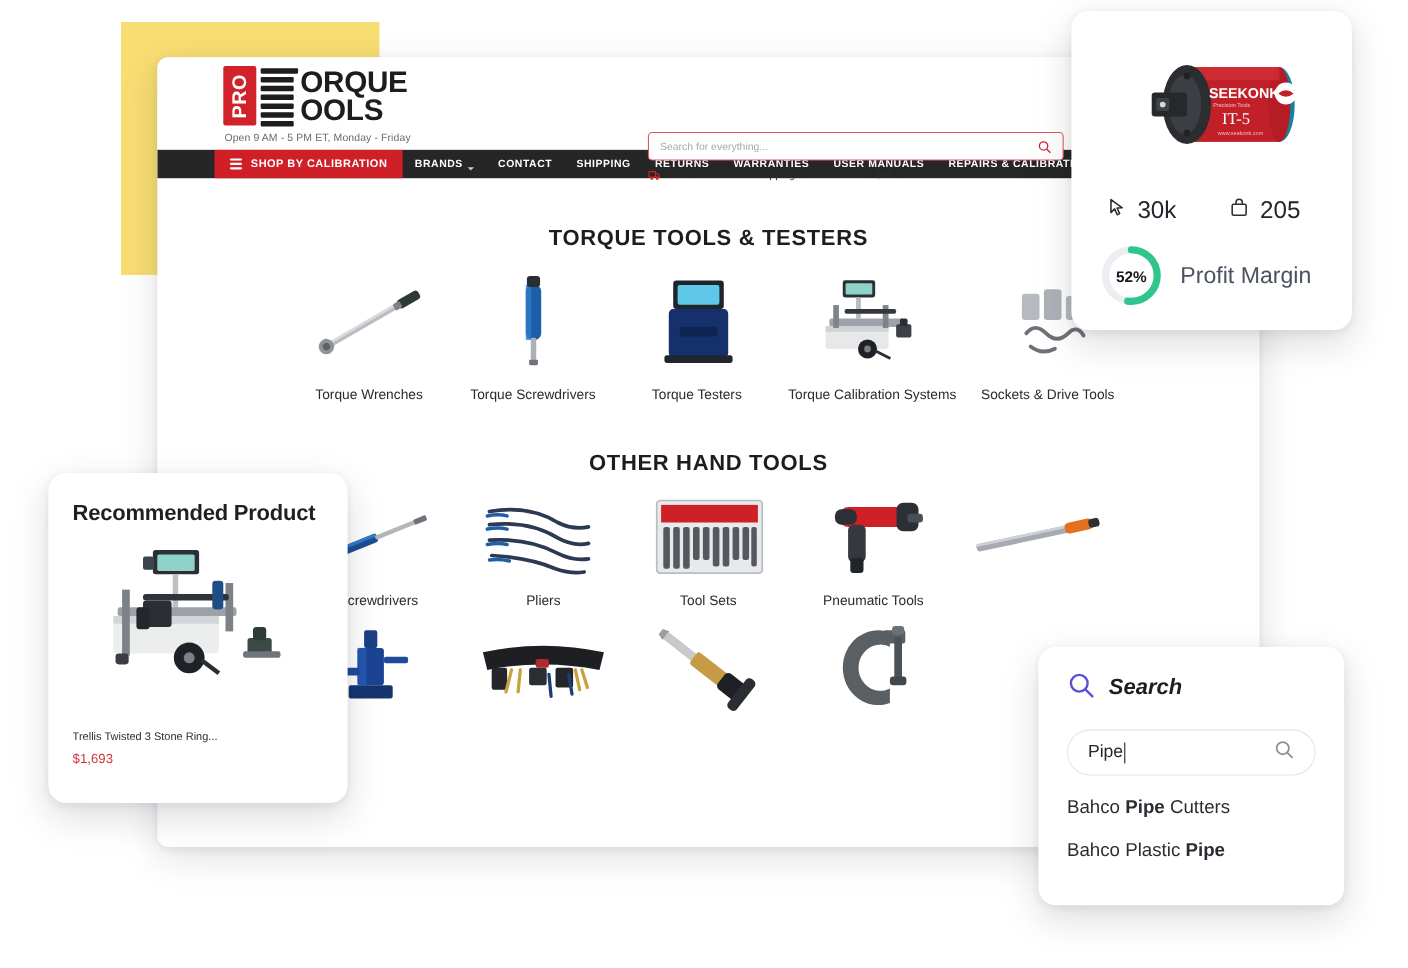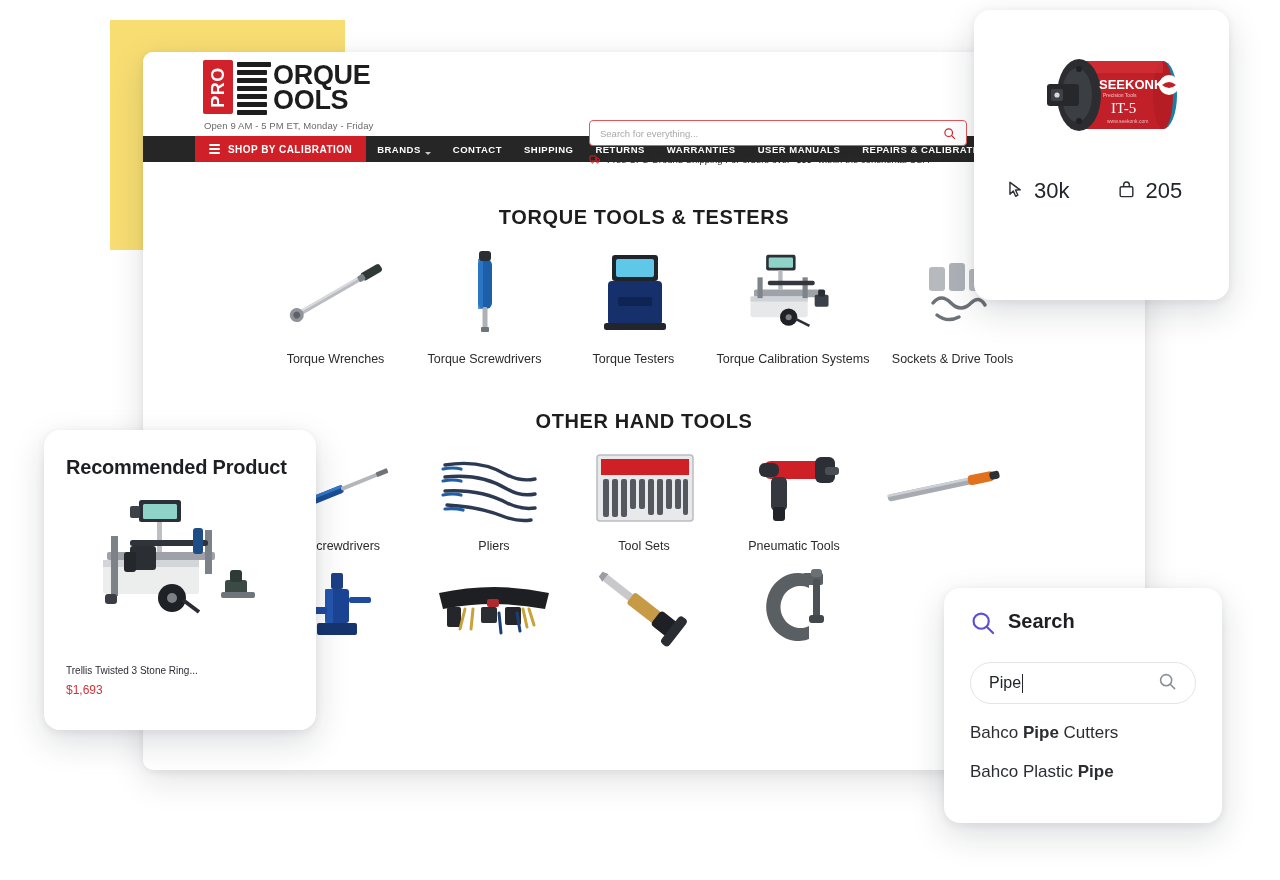--- a/index.html
+++ b/index.html
@@ -162,21 +162,21 @@
   .rec-name { margin-top:22px; font-size:10px; color:#2b2d33; white-space:nowrap; overflow:hidden;}
   .rec-price { margin-top:7px; font-size:12px; color:#d1333b; }
 
   
   .suggest-card {
     position:absolute; left:944px; top:588px; width:278px; height:235px;
     background:#fff; border-radius:16px;
     box-shadow: 0 12px 34px rgba(20,26,40,.15), 0 2px 8px rgba(20,26,40,.07);
     padding: 22px 26px;
   }
-  .suggest-head { display:flex; align-items:flex-start; gap:12px; }
+  .suggest-head { display:flex; align-items:center; gap:12px;font-style:italic; }
   .suggest-head .t { font-size:20px; font-weight:700; color:#1d1f24; }
   .suggest-input {
     margin-top:22px; height:42px; border:1.3px solid #e3e4e8; border-radius:21px;
     display:flex; align-items:center; padding: 0 18px; background:#fff;
   }
   .suggest-input .txt { flex:1; font-size:16px; color:#22252b; display:flex; align-items:center;}
   .caret { display:inline-block; width:1.4px; height:19px; background:#22252b; margin-left:1px;}
   .suggestion {
     margin-top:19px; font-size:17px; color:#2b2d33; cursor:pointer; white-space:nowrap;
   }
@@ -572,20 +572,30 @@
         <span>
           <svg width="19" height="19" viewBox="0 0 24 24" fill="none" stroke="#2b2e34" stroke-width="1.8" stroke-linejoin="round">
             <rect x="4" y="8.5" width="16" height="12.5" rx="1.6"></rect>
             <path d="M8.4 8.5 V6.2 a3.6 3.6 0 0 1 7.2 0 V8.5"></path>
           </svg>
         </span>
         <span class="val">205</span>
       </div>
     </div>
 
+    <div class="margin-row">
+      <div class="donut">
+        <svg width="57" height="57" viewBox="0 0 57 57">
+          <circle cx="28.5" cy="28.5" r="23.5" fill="none" stroke="#eceef1" stroke-width="6.5"></circle>
+          <circle id="donut-arc" cx="28.5" cy="28.5" r="23.5" fill="none" stroke="#2fc58c" stroke-width="6.5" stroke-linecap="round" transform="rotate(-90 28.5 28.5)" stroke-dasharray="76.78052445373456 147.6548547187203"></circle>
+        </svg>
+        <div class="pct">52%</div>
+      </div>
+      <div class="margin-label">Profit Margin</div>
+    </div>
   </div>
 
   <div class="rec-card">
     <div class="rec-title">Recommended Product</div>
     <div class="rec-img">
       <svg width="210" height="148" viewBox="0 0 210 148">
         <rect x="64" y="6" width="42" height="22" rx="2.5" fill="#2b3038"></rect>
         <rect x="68" y="10" width="34" height="15" rx="1.5" fill="#8fd3c8"></rect>
         <rect x="55" y="12" width="10" height="12" rx="2" fill="#3d434b"></rect>
         <rect x="82" y="28" width="5" height="34" fill="#bcbfc4"></rect>

